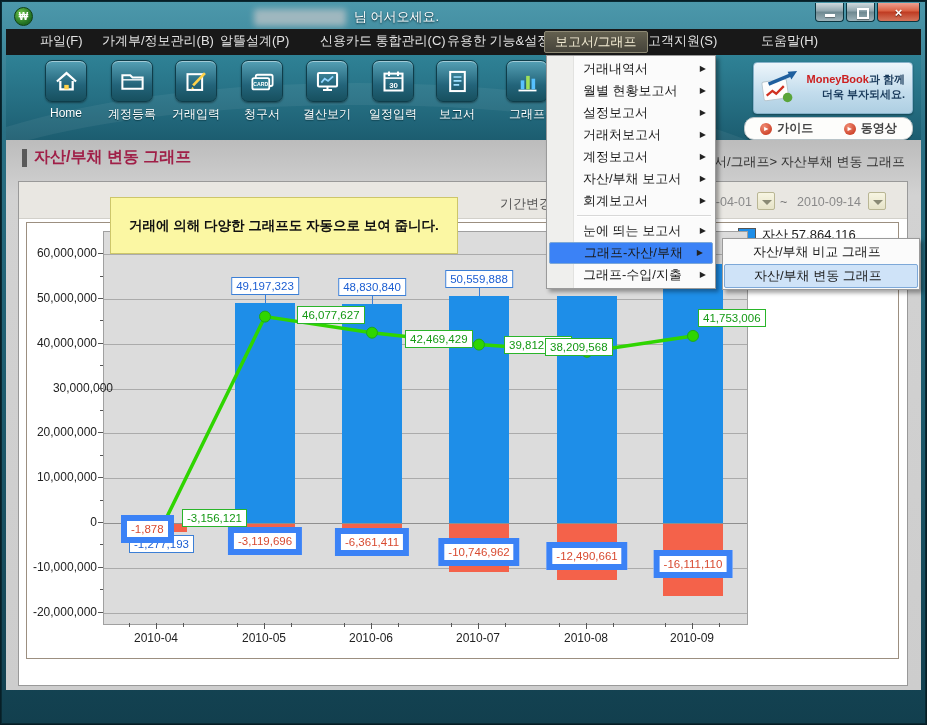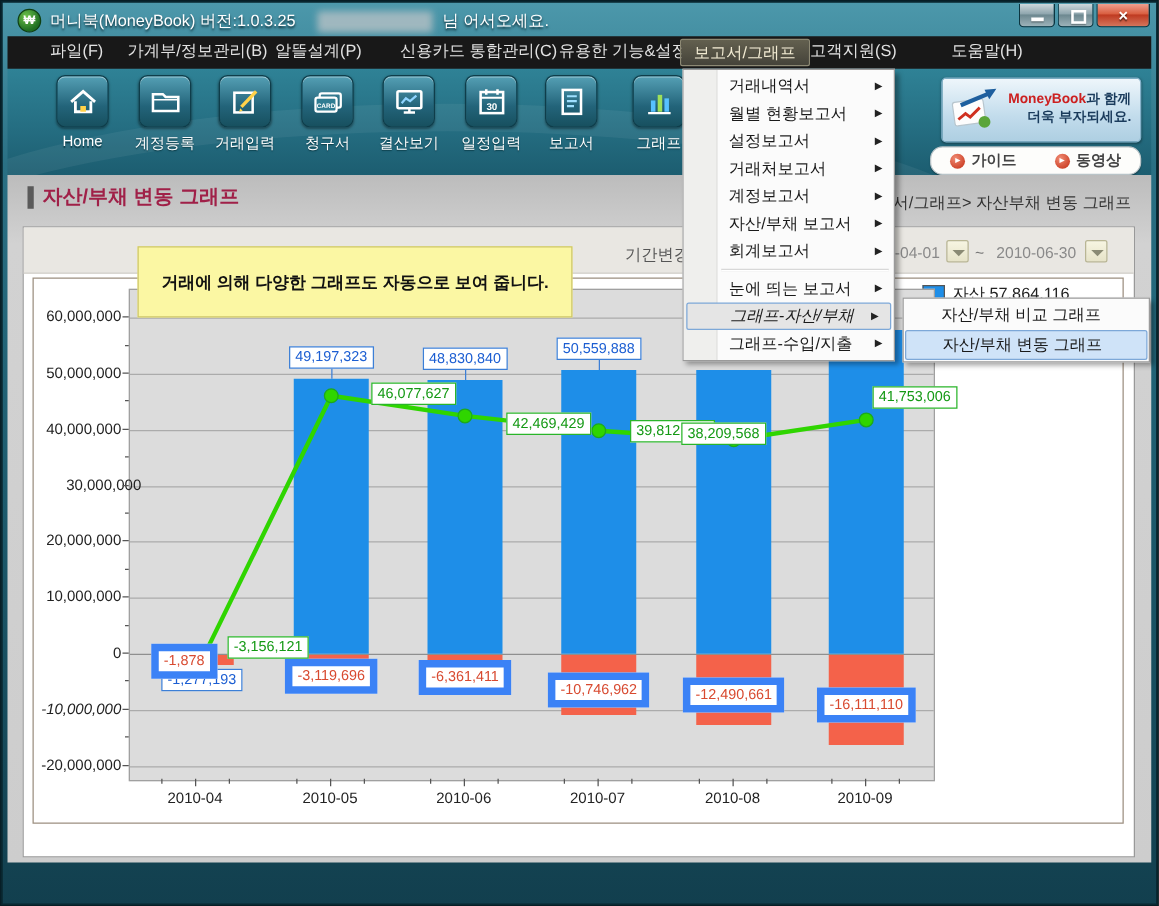--- a/index.html
+++ b/index.html
@@ -107,21 +107,21 @@
   .ylabel{position:absolute;width:66px;text-align:right;font-size:12px;color:#222;height:16px;line-height:16px;}
   .xlabel{position:absolute;width:80px;text-align:center;font-size:12px;color:#222;top:408px;}
   
   #dropdown{position:absolute;left:546px;top:55px;width:168px;background:#fbfbfb;
             border:1px solid #9a9a9a;box-shadow:3px 3px 4px rgba(0,0,0,.35);z-index:50;padding:2px 0;}
   #dropdown .gutter{position:absolute;left:0;top:0;bottom:0;width:26px;background:#efefed;
                     border-right:1px solid #e2e2e0;}
   .dd-row{position:relative;height:22px;line-height:22px;font-size:13px;color:#1a1a1a;cursor:pointer;}
   .dd-row .lbl{position:absolute;left:36px;white-space:nowrap;}
   .dd-row .arrow{position:absolute;right:9px;top:0;font-size:8px;color:#222;}
-  .dd-row.hl{margin:0 2px;height:20px;line-height:20px;background:#e5e5e5;border:1px solid #7da8d8;border-radius:2px;font-style:italic;}
+  .dd-row.hl{margin:0 2px;height:20px;line-height:20px;background:#3b82f6;border:1px solid #7da8d8;border-radius:2px;}
   .dd-row.hl .lbl{left:34px;}
   .dd-sep{height:1px;background:#d8d8d8;margin:3px 4px 3px 30px;border-bottom:1px solid #fff;}
   #submenu{position:absolute;left:722px;top:238px;width:196px;background:#fbfbfb;
            border:1px solid #9a9a9a;box-shadow:3px 3px 4px rgba(0,0,0,.35);z-index:51;padding:1px 0;}
   .sm-row{position:relative;height:24px;line-height:24px;font-size:13px;color:#1a1a1a;
           padding-left:30px;cursor:pointer;white-space:nowrap;}
   .sm-row.hl{margin:0 1px;height:22px;line-height:22px;background:#cfe3f8;border:1px solid #7da8d8;
              border-radius:2px;padding-left:29px;}
   
   #statusbar{position:absolute;left:6px;top:690px;width:915px;height:24px;background:#d5d2cb;
@@ -131,21 +131,20 @@
         background:repeating-linear-gradient(135deg,transparent 0 3px,#aaa 3px 4px,#fff 4px 5px);}
 </style>
 </head>
 <body>
 
 <div id="app">
   <div id="frame"></div>
 
   <div id="titlebar">
     <div id="app-icon">₩</div>
-    <span id="title-text">머니북(MoneyBook) 버전:1.0.3.25</span>
     <div id="redacted"></div>
     <span id="title-suffix">님 어서오세요.</span>
     <div class="winbtn" id="btn-min">
         <div class="bar"></div>
       </div>
     <div class="winbtn" id="btn-max">
         <div class="box"></div>
       </div>
     <div class="winbtn" id="btn-close">
         <div class="x">×</div>
@@ -280,21 +279,21 @@
     <span id="breadcrumb">보고서/그래프&gt; 자산부채 변동 그래프</span>
 
     <div id="content-panel"></div>
     <div id="period-strip"></div>
     <span id="period-label">기간변경</span>
     <span id="period-from" class="period-date">2010-04-01</span>
     <div id="combo-from" class="combo">
         <div class="tri"></div>
       </div>
     <span id="period-sep" class="period-date">~</span>
-    <span id="period-to" class="period-date">2010-06-30</span>
+    <span id="period-to" class="period-date">2010-09-14</span>
     <div id="combo-to" class="combo">
         <div class="tri"></div>
       </div>
 
     <div id="notice">거래에 의해 다양한 그래프도 자동으로 보여 줍니다.</div>
 
     <div id="chart-box">
       <div id="legend">
         <div id="legend-swatch" style="background: rgb(30, 142, 232);"></div>
         <span id="legend-label">자산 57,864,116</span>
@@ -364,21 +363,21 @@
           <div class="ytick" style="left: 73px; width: 3px; height: 1px; top: 187px;"></div>
           <div class="ylabel" style="left: 4px; top: 201px;">20,000,000</div>
           <div class="ytick" style="left: 71px; width: 5px; height: 1px; top: 209px;"></div>
           <div class="ytick" style="left: 73px; width: 3px; height: 1px; top: 232px;"></div>
           <div class="ylabel" style="left: 4px; top: 246px;">10,000,000</div>
           <div class="ytick" style="left: 71px; width: 5px; height: 1px; top: 254px;"></div>
           <div class="ytick" style="left: 73px; width: 3px; height: 1px; top: 277px;"></div>
           <div class="ylabel" style="left: 4px; top: 291px;">0</div>
           <div class="ytick" style="left: 71px; width: 5px; height: 1px; top: 299px;"></div>
           <div class="ytick" style="left: 73px; width: 3px; height: 1px; top: 321px;"></div>
-          <div class="ylabel" style="left: 4px; top: 336px; font-style: italic;">-10,000,000</div>
+          <div class="ylabel" style="left: 4px; top: 336px;">-10,000,000</div>
           <div class="ytick" style="left: 71px; width: 5px; height: 1px; top: 344px;"></div>
           <div class="ytick" style="left: 73px; width: 3px; height: 1px; top: 366px;"></div>
           <div class="ylabel" style="left: 4px; top: 381px;">-20,000,000</div>
           <div class="ytick" style="left: 71px; width: 5px; height: 1px; top: 389px;"></div>
           <div class="xlabel" style="left: 89px;">2010-04</div>
           <div class="xtick" style="left: 129px; top: 400px; width: 1px; height: 6px;"></div>
           <div class="xtick" style="left: 102px; top: 400px; width: 1px; height: 4px;"></div>
           <div class="xtick" style="left: 156px; top: 400px; width: 1px; height: 4px;"></div>
           <div class="xlabel" style="left: 197px;">2010-05</div>
           <div class="xtick" style="left: 237px; top: 400px; width: 1px; height: 6px;"></div>

